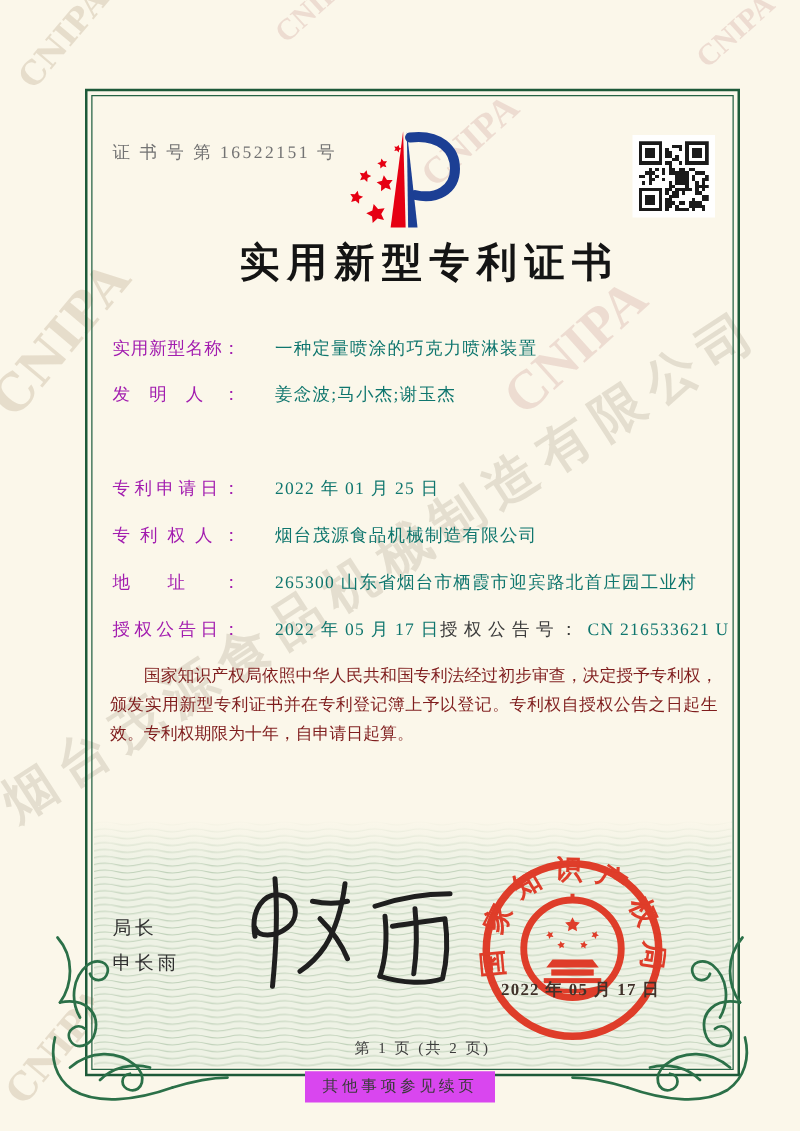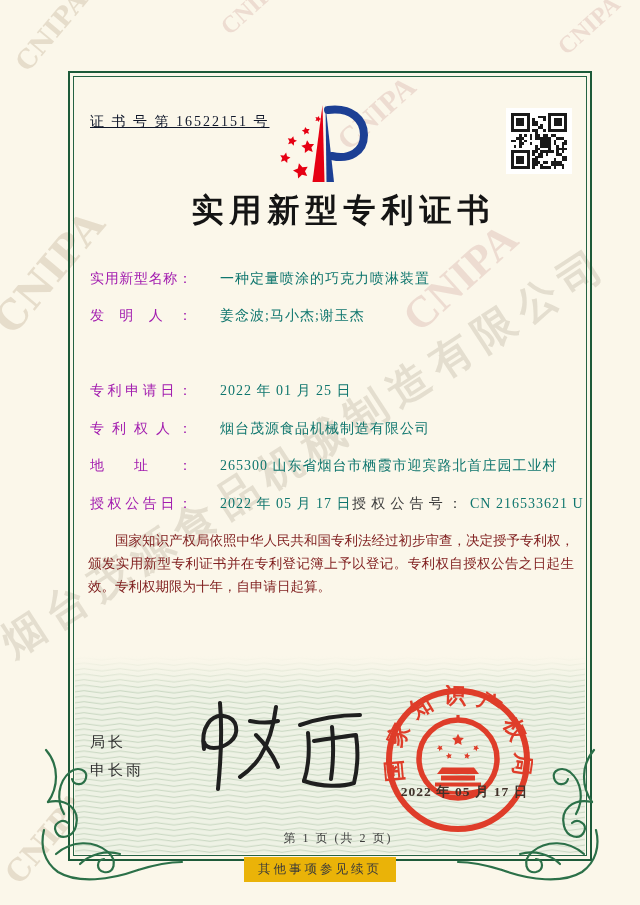--- a/index.html
+++ b/index.html
@@ -17,42 +17,42 @@
   
   .frame{position:absolute;left:68px;top:71px;width:520px;height:786px;
          border:2.5px solid #1d5a39;z-index:2;}
   .frame-inner{position:absolute;inset:3px;border:1px solid #256344;}
   .content{position:absolute;inset:0;}
   
   .guilloche{position:absolute;left:1px;right:1px;bottom:1px;height:198px;overflow:hidden;}
   .guilloche .fade{position:absolute;left:0;right:0;top:0;height:34px;
     background:linear-gradient(#fbf7ea,rgba(251,247,234,0));}
   
-  .certno{position:absolute;left:20px;top:40px;font-size:14px;letter-spacing:2px;color:#0f172a;text-decoration:underline;}
+  .certno{position:absolute;left:20px;top:40px;font-size:14px;letter-spacing:2px;color:#737373;}
   .title{position:absolute;left:0;right:0;top:116px;text-align:center;
          font-size:32px;font-weight:bold;letter-spacing:6px;color:#141414;padding-left:27px;}
   .row{position:absolute;left:20px;font-size:14px;color:#333;white-space:nowrap;}
   .flabel{display:inline-block;width:102px;text-align-last:justify;text-align:justify;
           margin-right:28px;color:#a21caf;}
   .fvalue{letter-spacing:1px;color:#0f766e;}
   .grant2{position:absolute;left:262px;top:0;}
   .flabel2{display:inline-block;width:110px;text-align-last:justify;text-align:justify;margin-right:8px;color:#3a3a3a;}
   .paras{position:absolute;left:18px;top:456px;width:486px;font-size:13.5px;
          line-height:23px;text-align:justify;color:#7f1d1d;}
   .paras p{margin:0;text-indent:2em;}
   .signer{position:absolute;left:20px;font-size:15px;letter-spacing:3px;color:#2f2f2f;
           font-family:"Liberation Sans","DejaVu Sans",sans-serif;}
   .sig-svg{position:absolute;left:118px;top:624px;z-index:4;}
   .seal{position:absolute;left:313px;top:612px;z-index:4;opacity:.95;}
   .seal-date{position:absolute;left:322px;top:710px;width:145px;text-align:center;z-index:5;
              font-size:13.5px;font-weight:bold;letter-spacing:1px;color:#40322a;}
   .pageno{position:absolute;left:16px;right:0;top:757px;text-align:center;font-size:12px;
           letter-spacing:2px;color:#3c3c3c;z-index:5;}
   .footnote{position:absolute;top:857px;left:50%;transform:translateX(-50%);z-index:3;
-            background:#eab308;padding:4px 14px;font-size:12.5px;letter-spacing:3px;color:#3a3a3a;}
+            background:#d946ef;padding:4px 14px;font-size:12.5px;letter-spacing:3px;color:#3a3a3a;}
   .logo-svg{position:absolute;left:204px;top:24px;}
   .qr-box{position:absolute;left:436px;top:35px;width:66px;height:66px;background:#fff;
           display:flex;align-items:center;justify-content:center;}
   .flourish{position:absolute;z-index:3;pointer-events:none;}
 </style>
 </head>
 <body>
 
 <div class="wm wm-cnipa" style="left:4px;top:16px;font-size:26px;transform:rotate(-50deg);">CNIPA</div>
 <div class="wm wm-pink" style="left:215px;top:-8px;font-size:24px;transform:rotate(-42deg);">CNIPA</div>

